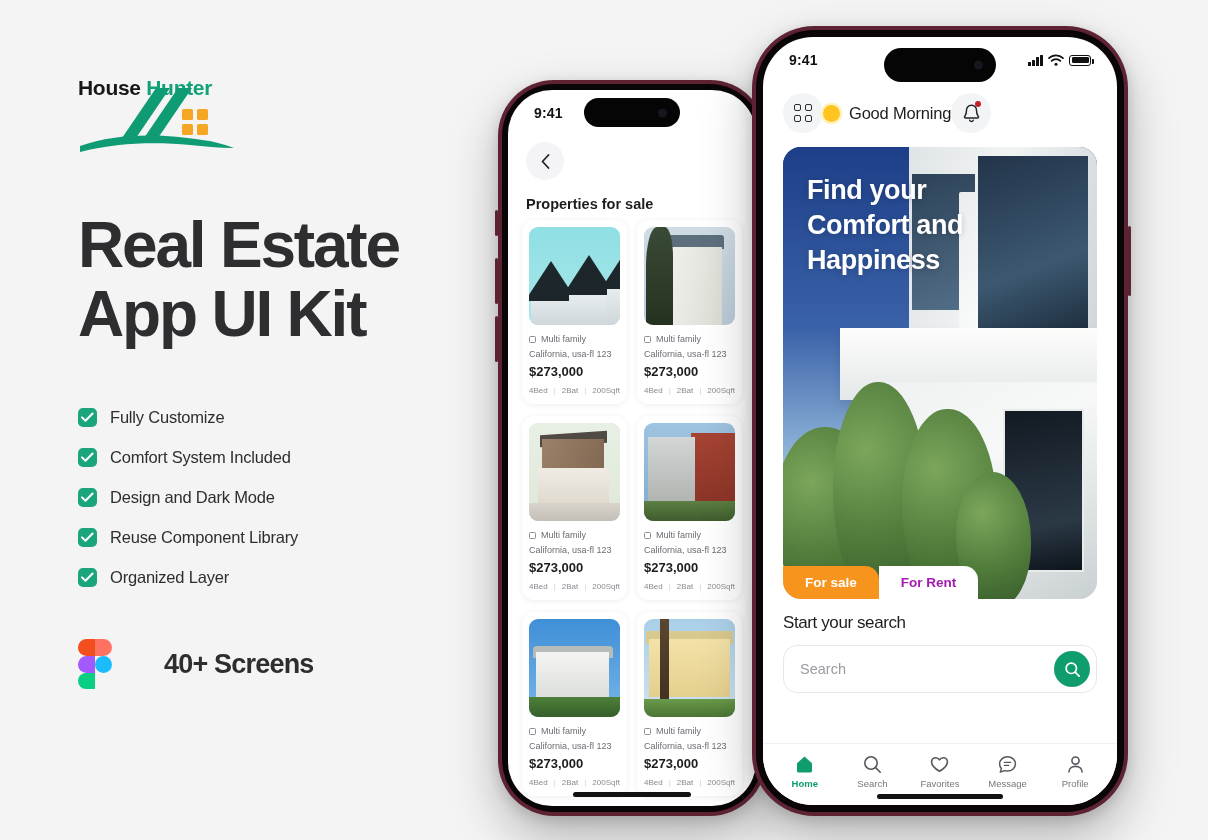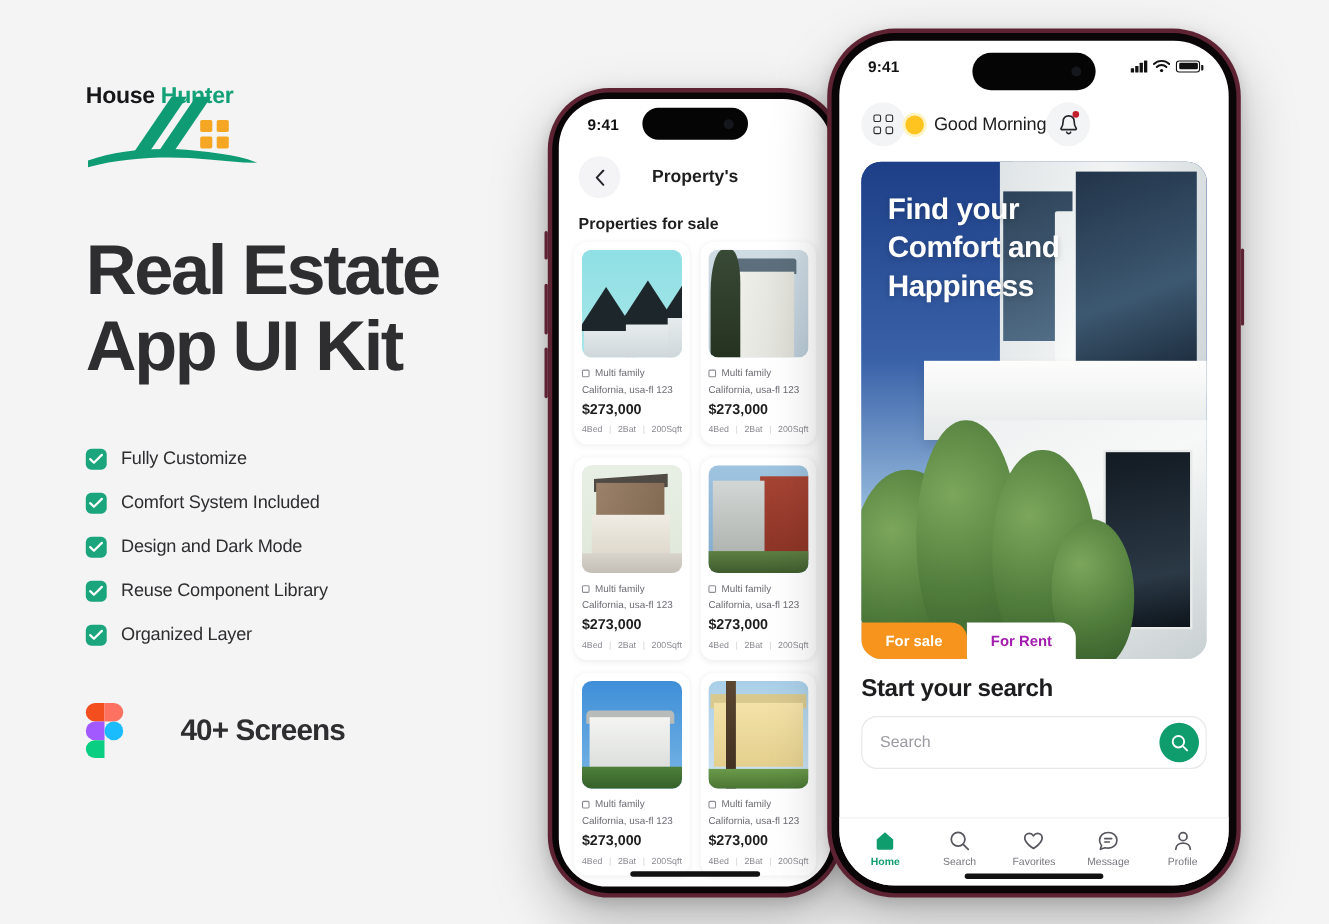--- a/index.html
+++ b/index.html
@@ -215,21 +215,21 @@
   }
   .tab {
     padding:9px 22px; font-size:13.5px; font-weight:600;
     border-radius:0 14px 0 0;
   }
   .tab-active { background:#f7941d; color:#ffffff; border-radius:0 14px 0 14px; }
   .tab-idle   { background:#ffffff; color:#a21caf; border-radius:0 14px 0 0; }
 
   .search-sec { padding:14px 20px 0; }
   .search-title {
-    font-size:22px; font-weight:700; color:#1d1d1f; letter-spacing:-.4px;
+    font-size:17px; font-weight:400; color:#1d1d1f; letter-spacing:-.4px;
   }
   .search-box {
     margin-top:12px; height:48px; border:1.4px solid #e6e7e9; border-radius:14px;
     display:flex; align-items:center; padding:0 6px 0 16px; background:#fff;
   }
   .search-ph { flex:1; font-size:14.5px; color:#9b9ba1; }
   .search-go {
     width:36px; height:36px; border-radius:50%; background:#0f9d6e;
     display:flex; align-items:center; justify-content:center;
   }
@@ -478,21 +478,20 @@
       <span class="sb-time">9:41</span>
       <span class="sb-right"></span>
     </div>
 
     <div class="lp-header">
       <div class="back-btn">
         <svg width="9" height="15" viewBox="0 0 9 15">
             <path d="M7.5 1 L1.5 7.5 L7.5 14" stroke="#25252a" stroke-width="1.8" fill="none" stroke-linecap="round" stroke-linejoin="round"></path>
           </svg>
       </div>
-      <div class="lp-title">Property's</div>
     </div>
 
     <div class="lp-sub">Properties for sale</div>
 
     <div class="card-grid">
 
       <div class="pcard">
         <div class="pcard-img">
           <div class="ph ph-gable">
             <span class="gwall" style="left:2px;"></span>

